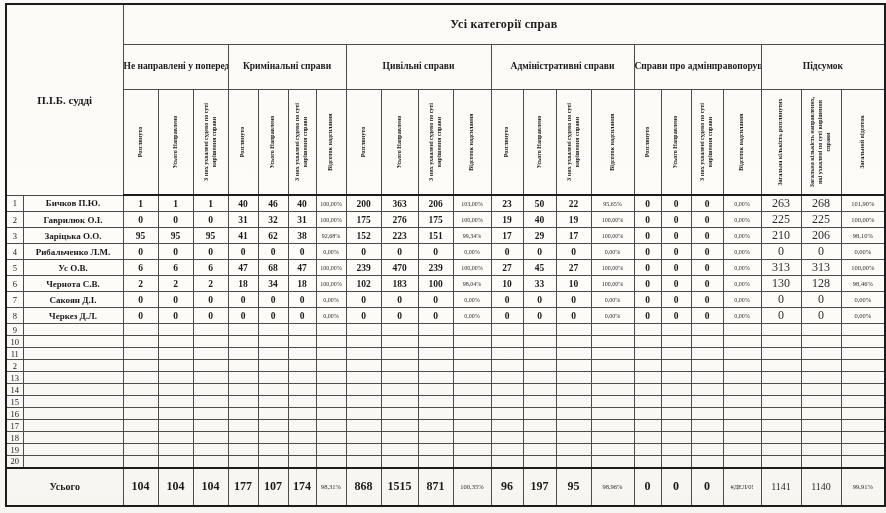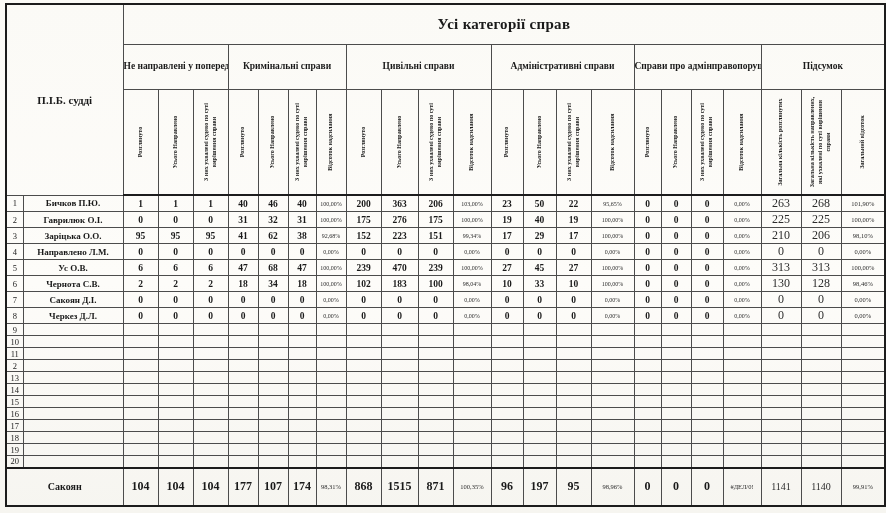--- a/index.html
+++ b/index.html
@@ -25,21 +25,21 @@
     text-align:center; vertical-align:middle;
     overflow:hidden; white-space:nowrap;
   }
   
   .tl { border-left:2px solid #1c1c1c; }
   
   tr.r-top    { height:40px; }
   tr.r-groups { height:45px; }
   tr.r-subs   { height:106px; }
   .corner  { font-size:11px; font-weight:bold; border-right:2px solid #1c1c1c; }
-  .topline { font-size:15px; font-weight:bold; letter-spacing:.3px; }
+  .topline { font-size:12px; font-weight:bold; letter-spacing:.3px; }
   .gh { font-size:9.5px; font-weight:bold; white-space:normal; line-height:1.25; padding:1px 4px; }
   .sub { position:relative; }
   .vtext {
     position:absolute; left:50%; top:50%;
     transform:translate(-50%,-50%) rotate(-90deg);
     width:96px; text-align:center;
     font-size:6px; font-weight:bold; line-height:1.3;
     white-space:normal;
   }
   
@@ -249,21 +249,21 @@
           <td class="nv tl">0</td>
           <td class="nv">0</td>
           <td class="nv">0</td>
           <td class="pc">0,00%</td>
           <td class="sm tl">210</td>
           <td class="sm">206</td>
           <td class="sp">98,10%</td>
         </tr>
         <tr class="dr">
           <td class="rn">4</td>
-          <td class="nm">Направлено Л.М.</td>
+          <td class="nm">Рибальченко Л.М.</td>
           <td class="nv tl">0</td>
           <td class="nv">0</td>
           <td class="nv">0</td>
           <td class="nv tl">0</td>
           <td class="nv">0</td>
           <td class="nv">0</td>
           <td class="pc">0,00%</td>
           <td class="nv tl">0</td>
           <td class="nv">0</td>
           <td class="nv">0</td>
@@ -690,21 +690,21 @@
           <td class="pc"></td>
           <td class="nv tl"></td>
           <td class="nv"></td>
           <td class="nv"></td>
           <td class="pc"></td>
           <td class="sm tl"></td>
           <td class="sm"></td>
           <td class="sp"></td>
         </tr>
         <tr class="totals">
-          <td colspan="2" class="tlabel">Сакоян</td>
+          <td colspan="2" class="tlabel">Усього</td>
           <td class="tv tl">104</td>
           <td class="tv">104</td>
           <td class="tv">104</td>
           <td class="tv tl">177</td>
           <td class="tv">107</td>
           <td class="tv">174</td>
           <td class="tp">98,31%</td>
           <td class="tv tl">868</td>
           <td class="tv">1515</td>
           <td class="tv">871</td>

